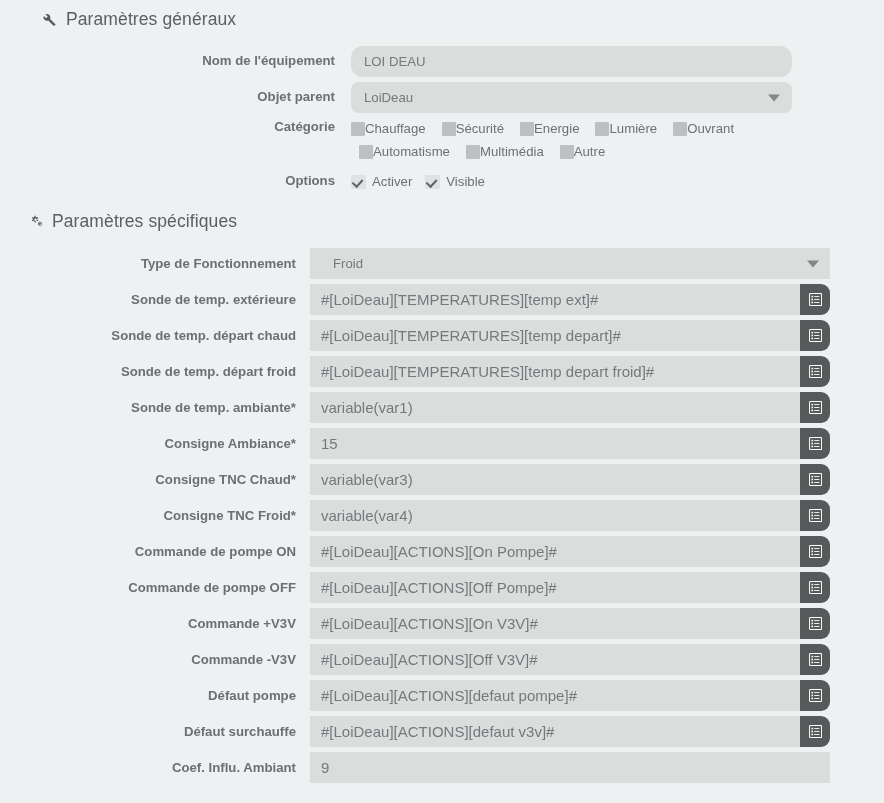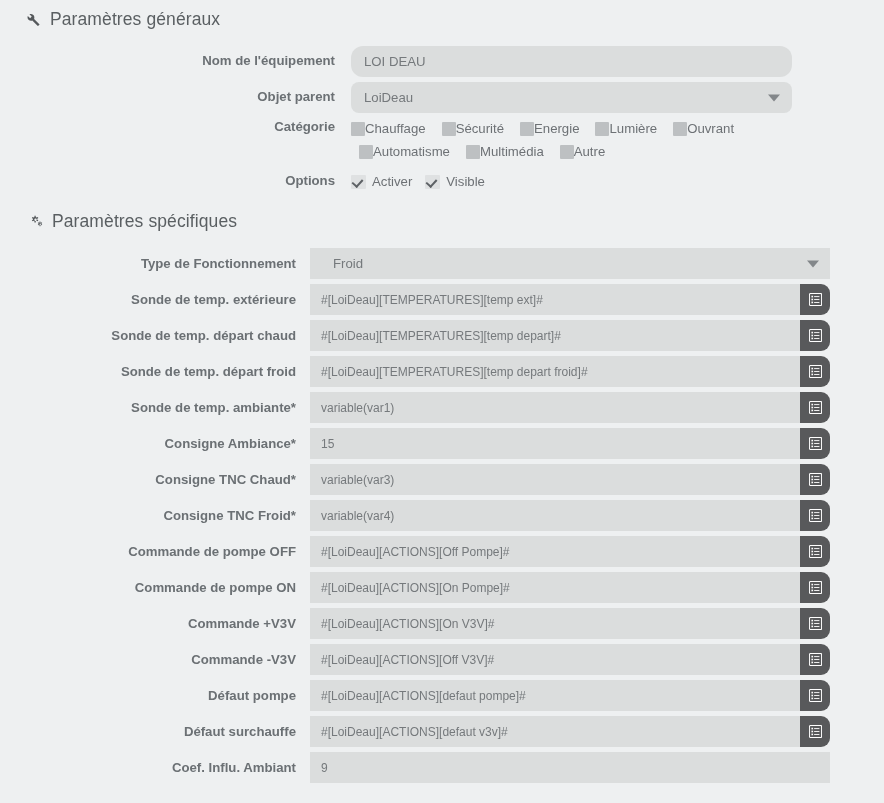--- a/index.html
+++ b/index.html
@@ -18,21 +18,21 @@
     display: flex; align-items: center;
     gap: 9px;
     padding-left: 24px;
     color: #5a5f62;
     font-size: 17.5px;
     font-weight: 400;
   }
   .section-header .sec-icon { display: inline-flex; align-items: center; color: #55595c; }
   .section-header .sec-title { letter-spacing: 0.1px; }
 
-  #general-header { position: absolute; top: 9px; left: 0; }
+  #general-header { position: absolute; top: 9px; left: 16px; }
   #specific-header { position: absolute; top: 211px; left: 0; }
 
   
   .form-row { display: flex; align-items: flex-start; }
   .lbl {
     width: 310px;
     text-align: right;
     padding-right: 16px;
     font-size: 13.2px;
     font-weight: bold;
@@ -120,21 +120,21 @@
     display: flex;
     align-items: stretch;
     width: 520px;
     height: 31px;
   }
   .field-input {
     flex: 1;
     background: #dbdddd;
     display: flex; align-items: center;
     padding: 8px 11px;
-    font-size: 12px;
+    font-size: 15px;
     color: #75797c;
     min-width: 0;
     overflow: hidden;
     white-space: nowrap;
   }
   .field-input.full { width: 520px; flex: none; }
   .field-btn {
     width: 30px;
     flex: none;
     background: #58595b;
@@ -405,42 +405,42 @@
                   <rect x="3" y="7" width="2" height="2" fill="#ffffff"></rect>
                   <rect x="6.3" y="7.5" width="6.5" height="1.1" fill="#ffffff"></rect>
                   <rect x="3" y="10.6" width="2" height="2" fill="#ffffff"></rect>
                   <rect x="6.3" y="11.1" width="6.5" height="1.1" fill="#ffffff"></rect>
                 </svg>
               </span>
             </div>
           </div>
         </div>
         <div class="spec-row">
+          <div class="lbl">Commande de pompe ON</div>
+          <div class="field-box">
+            <div class="field-input">#[LoiDeau][ACTIONS][On Pompe]#</div>
+            <div class="field-btn">
+              <span style="display: flex;">
+                <svg width="13" height="13" viewBox="0 0 16 16" aria-hidden="true">
+                  <rect x="0.5" y="0.5" width="15" height="15" rx="1.5" fill="none" stroke="#ffffff" stroke-width="1.3"></rect>
+                  <rect x="3" y="3.4" width="2" height="2" fill="#ffffff"></rect>
+                  <rect x="6.3" y="3.9" width="6.5" height="1.1" fill="#ffffff"></rect>
+                  <rect x="3" y="7" width="2" height="2" fill="#ffffff"></rect>
+                  <rect x="6.3" y="7.5" width="6.5" height="1.1" fill="#ffffff"></rect>
+                  <rect x="3" y="10.6" width="2" height="2" fill="#ffffff"></rect>
+                  <rect x="6.3" y="11.1" width="6.5" height="1.1" fill="#ffffff"></rect>
+                </svg>
+              </span>
+            </div>
+          </div>
+        </div>
+        <div class="spec-row">
           <div class="lbl">Commande de pompe OFF</div>
           <div class="field-box">
             <div class="field-input">#[LoiDeau][ACTIONS][Off Pompe]#</div>
-            <div class="field-btn">
-              <span style="display: flex;">
-                <svg width="13" height="13" viewBox="0 0 16 16" aria-hidden="true">
-                  <rect x="0.5" y="0.5" width="15" height="15" rx="1.5" fill="none" stroke="#ffffff" stroke-width="1.3"></rect>
-                  <rect x="3" y="3.4" width="2" height="2" fill="#ffffff"></rect>
-                  <rect x="6.3" y="3.9" width="6.5" height="1.1" fill="#ffffff"></rect>
-                  <rect x="3" y="7" width="2" height="2" fill="#ffffff"></rect>
-                  <rect x="6.3" y="7.5" width="6.5" height="1.1" fill="#ffffff"></rect>
-                  <rect x="3" y="10.6" width="2" height="2" fill="#ffffff"></rect>
-                  <rect x="6.3" y="11.1" width="6.5" height="1.1" fill="#ffffff"></rect>
-                </svg>
-              </span>
-            </div>
-          </div>
-        </div>
-        <div class="spec-row">
-          <div class="lbl">Commande de pompe ON</div>
-          <div class="field-box">
-            <div class="field-input">#[LoiDeau][ACTIONS][On Pompe]#</div>
             <div class="field-btn">
               <span style="display: flex;">
                 <svg width="13" height="13" viewBox="0 0 16 16" aria-hidden="true">
                   <rect x="0.5" y="0.5" width="15" height="15" rx="1.5" fill="none" stroke="#ffffff" stroke-width="1.3"></rect>
                   <rect x="3" y="3.4" width="2" height="2" fill="#ffffff"></rect>
                   <rect x="6.3" y="3.9" width="6.5" height="1.1" fill="#ffffff"></rect>
                   <rect x="3" y="7" width="2" height="2" fill="#ffffff"></rect>
                   <rect x="6.3" y="7.5" width="6.5" height="1.1" fill="#ffffff"></rect>
                   <rect x="3" y="10.6" width="2" height="2" fill="#ffffff"></rect>
                   <rect x="6.3" y="11.1" width="6.5" height="1.1" fill="#ffffff"></rect>

